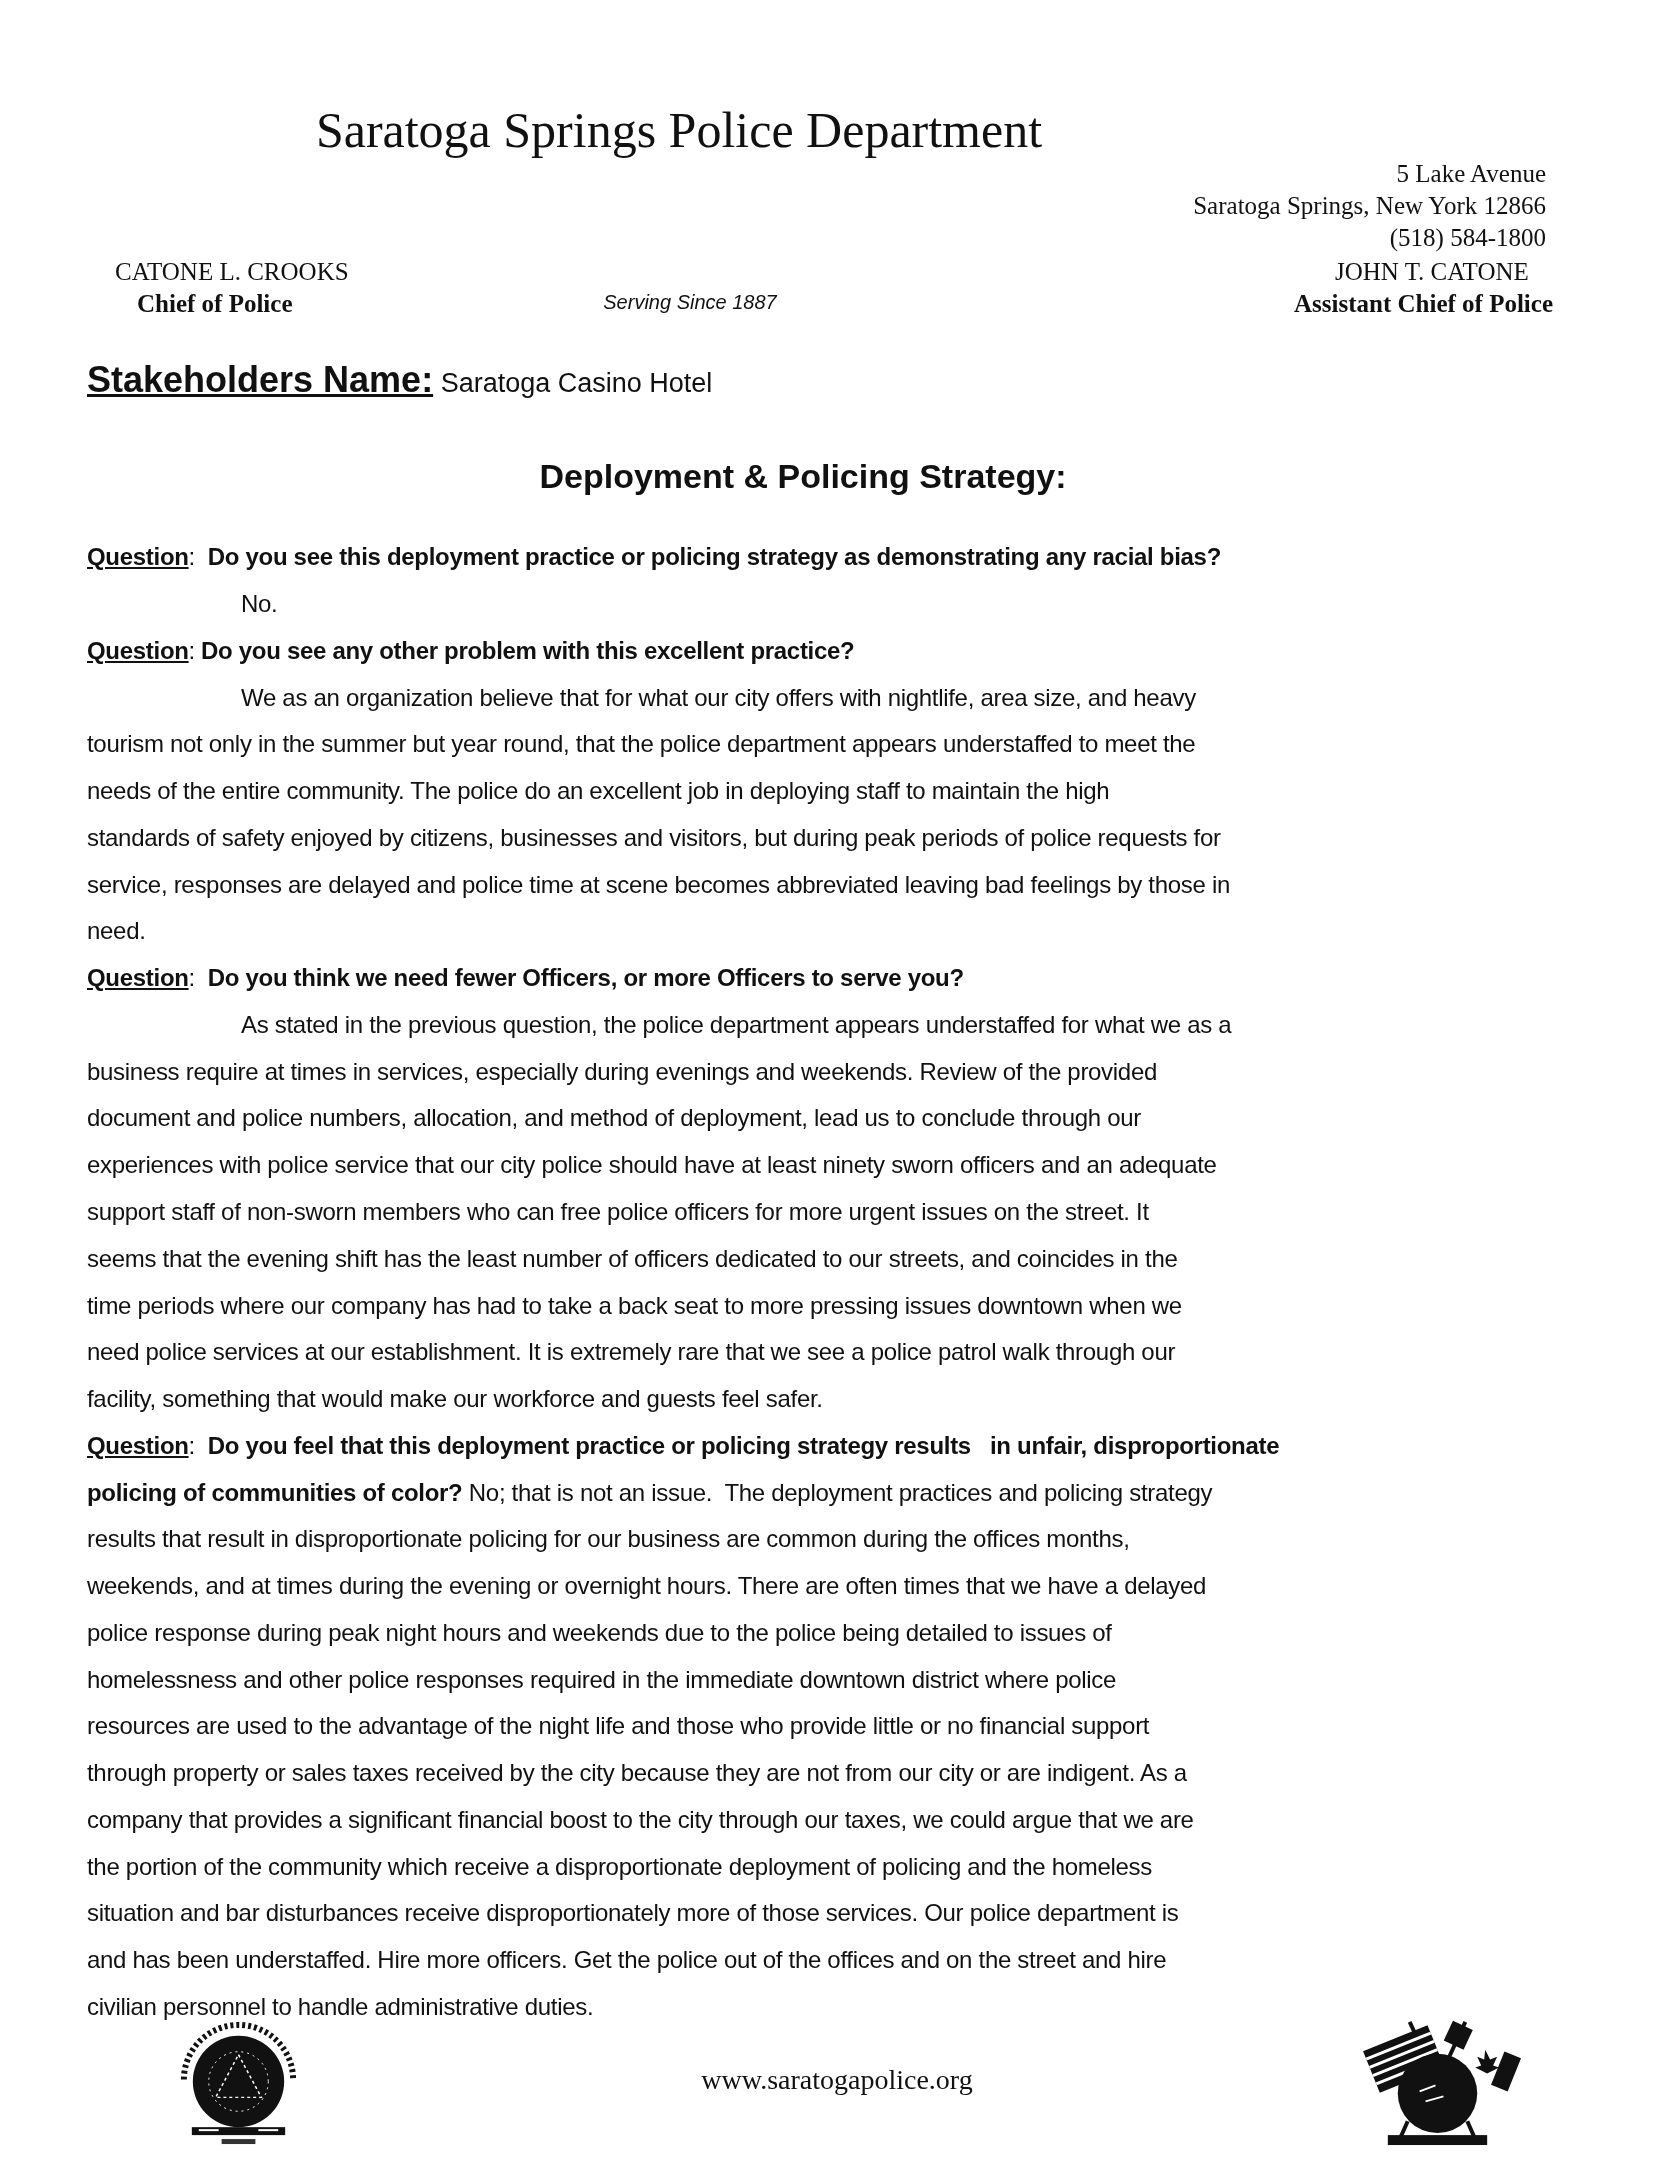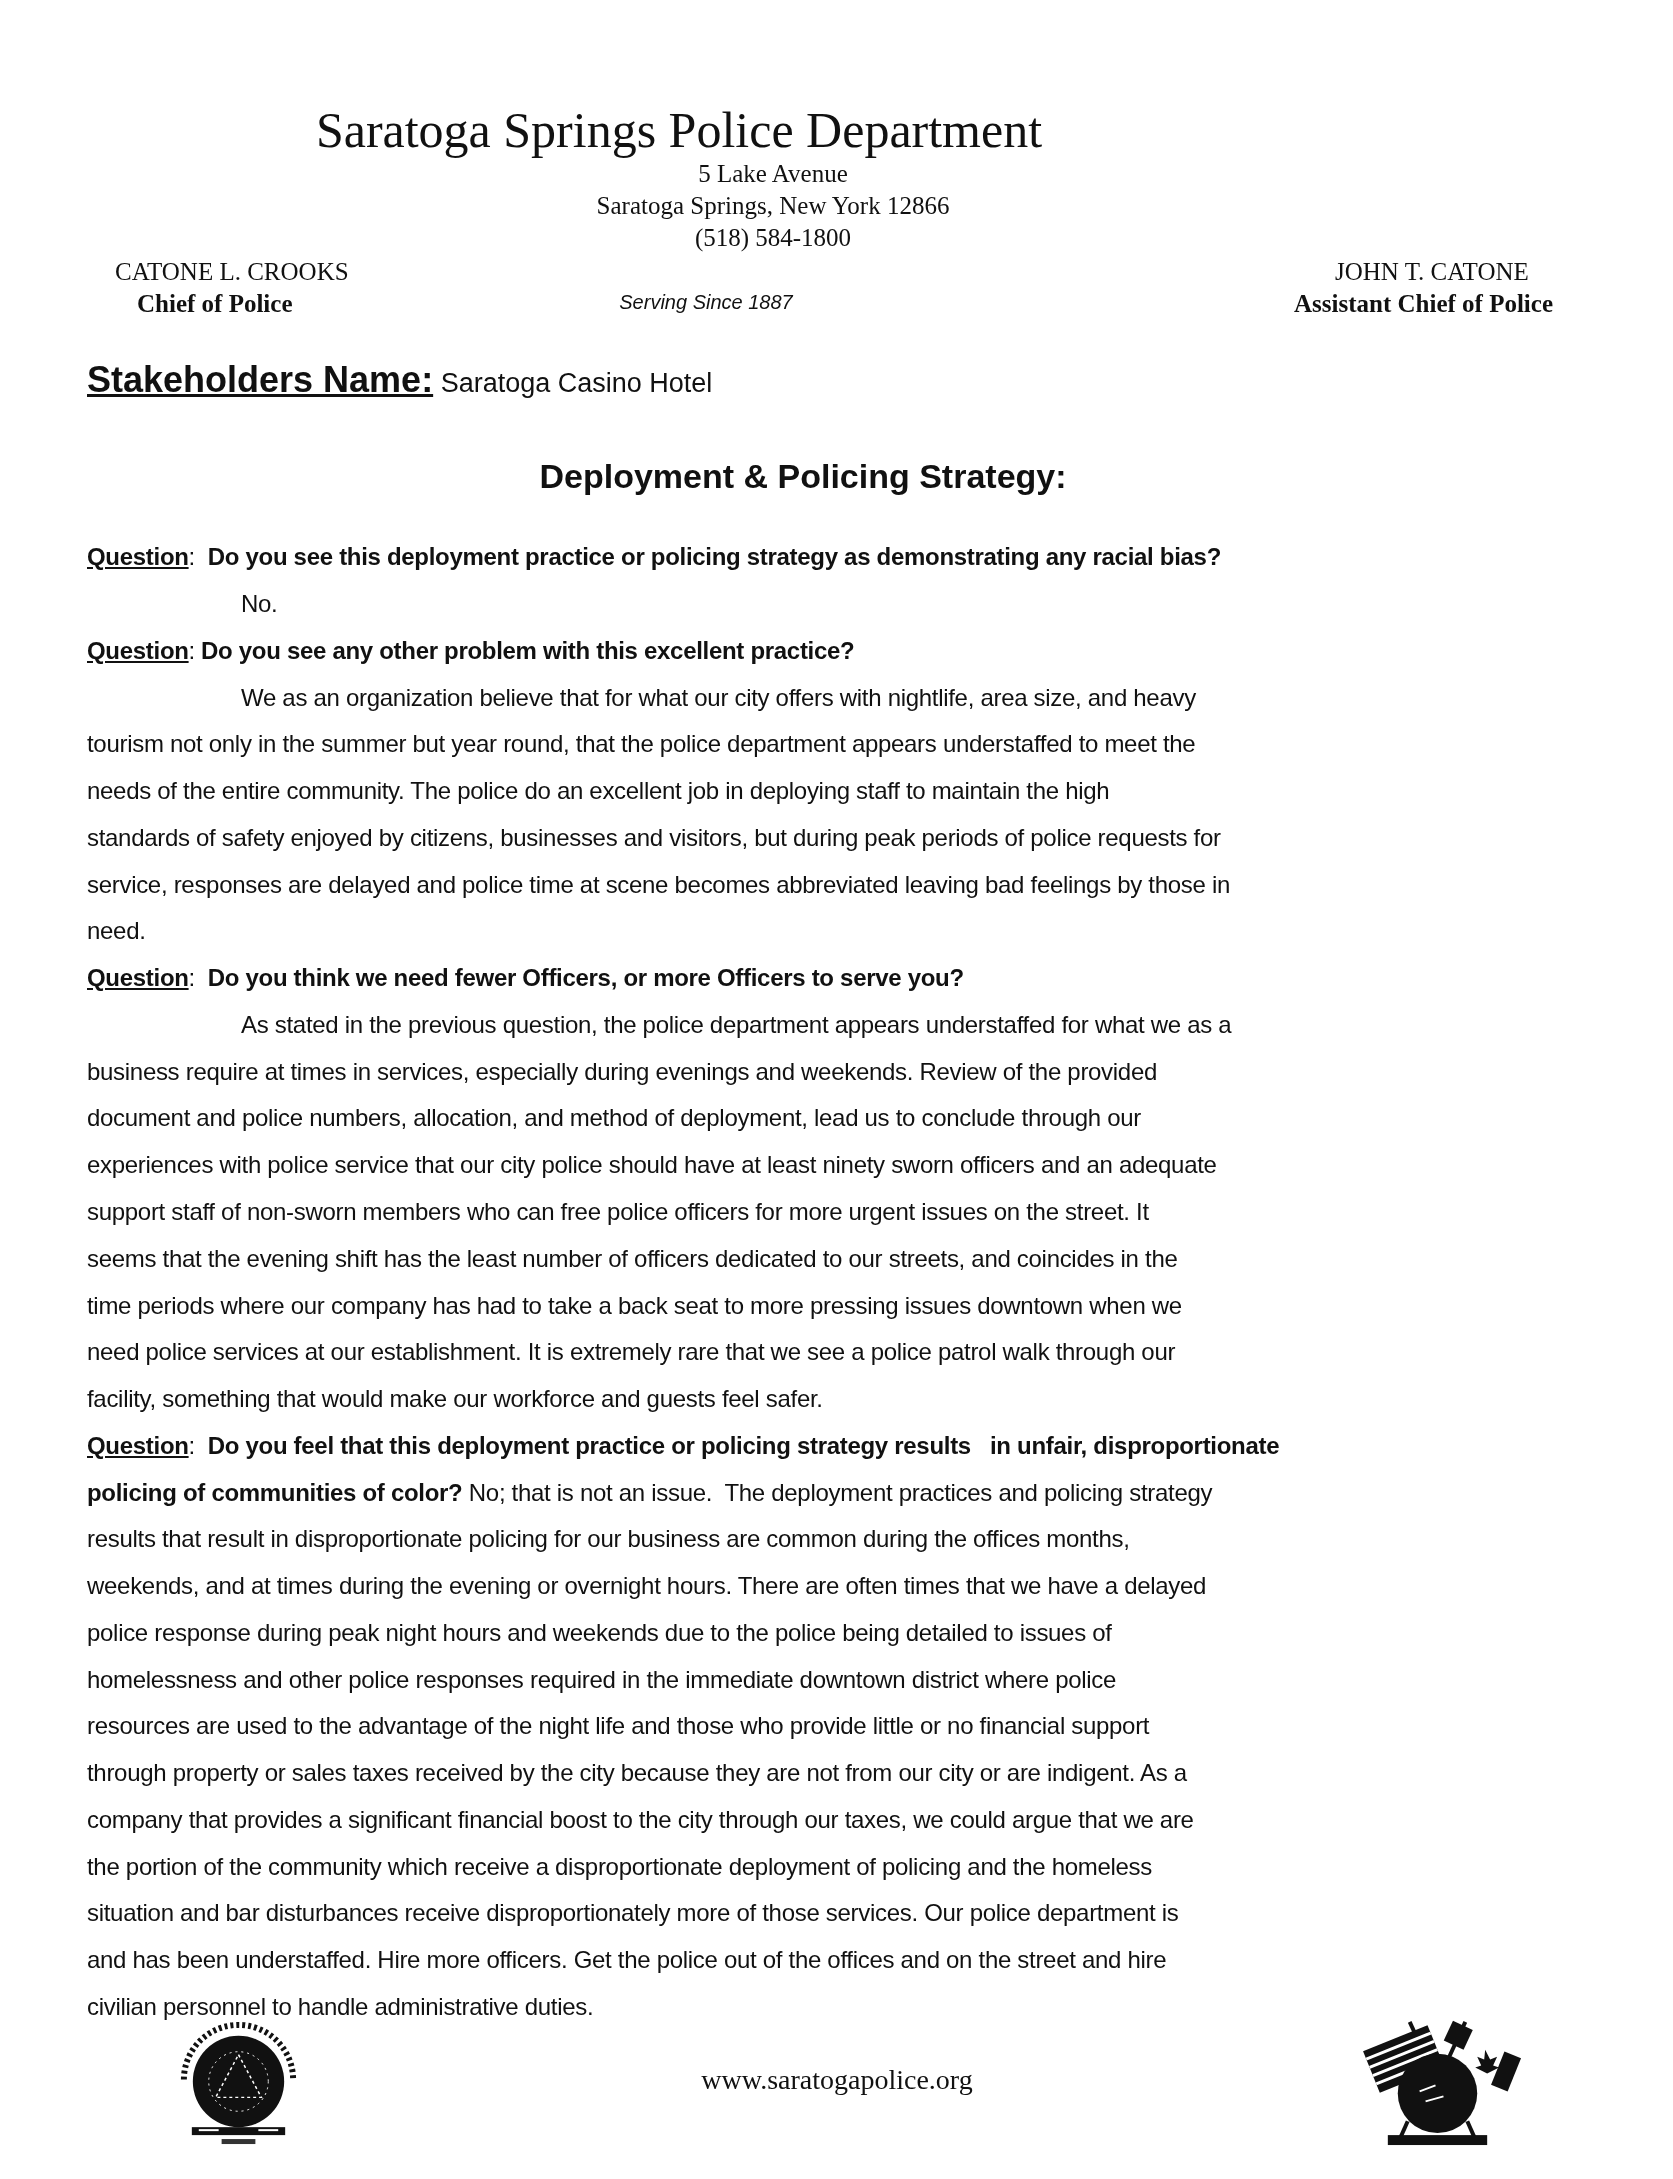--- a/index.html
+++ b/index.html
@@ -3,24 +3,24 @@
 <meta charset="utf-8">
 <style>
   html, body { margin: 0; padding: 0; background: #ffffff; }
   body { width: 1674px; height: 2179px; position: relative; overflow: hidden; color: #111111; }
   .serif { font-family: "Liberation Serif", "DejaVu Serif", serif; }
   .sans { font-family: "Liberation Sans", "DejaVu Sans", sans-serif; text-align: center; }
   .abs { position: absolute; white-space: nowrap; }
 
   
   .title { top: 100px; left: 0; width: 1358px; text-align: center; font-size: 50px; line-height: 60px; }
-  .addr { left: 0; width: 1546px; text-align: center; font-size: 25px; line-height: 30px; }
+  .addr { left: 0; width: 1546px; text-align: right; font-size: 25px; line-height: 30px; }
   .officer-name { font-size: 25px; line-height: 30px; }
   .officer-role { font-size: 25px; line-height: 30px; font-weight: bold; }
-  .motto { top: 287px; left: 0; width: 1380px; text-align: center; font-size: 20px; font-style: italic; line-height: 30px; margin-left: 16px; }
+  .motto { top: 287px; left: 0; width: 1380px; text-align: center; font-size: 20px; font-style: italic; line-height: 30px; }
 
   
   .stake { top: 360px; left: 87px; font-size: 27px; line-height: 40px; }
   .stake-label { font-weight: bold; font-size: 36px; text-decoration: underline; text-decoration-thickness: 3px; }
   .section-heading { top: 454px; left: 0; width: 1606px; text-align: center; font-size: 34px; font-weight: bold; text-decoration-thickness: 3px; line-height: 44px; }
 
   
   .line { left: 87px; font-size: 24px; line-height: 40px; letter-spacing: -0.3px; }
   .indent { left: 241px; }
   .q-label { font-weight: bold; text-decoration: underline; }

